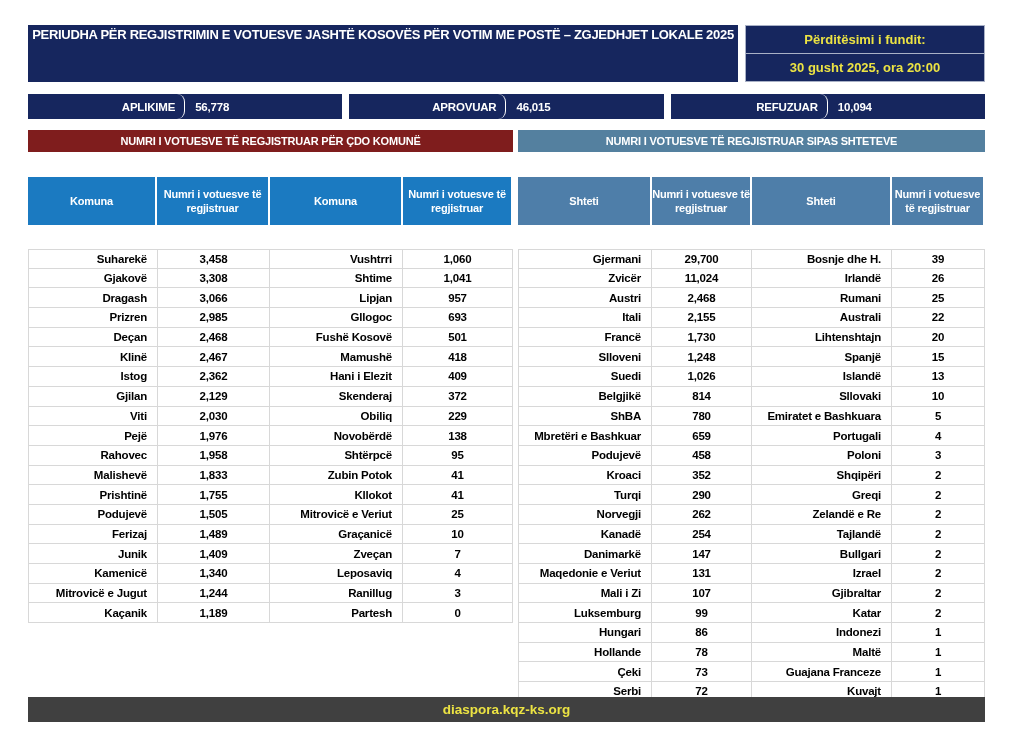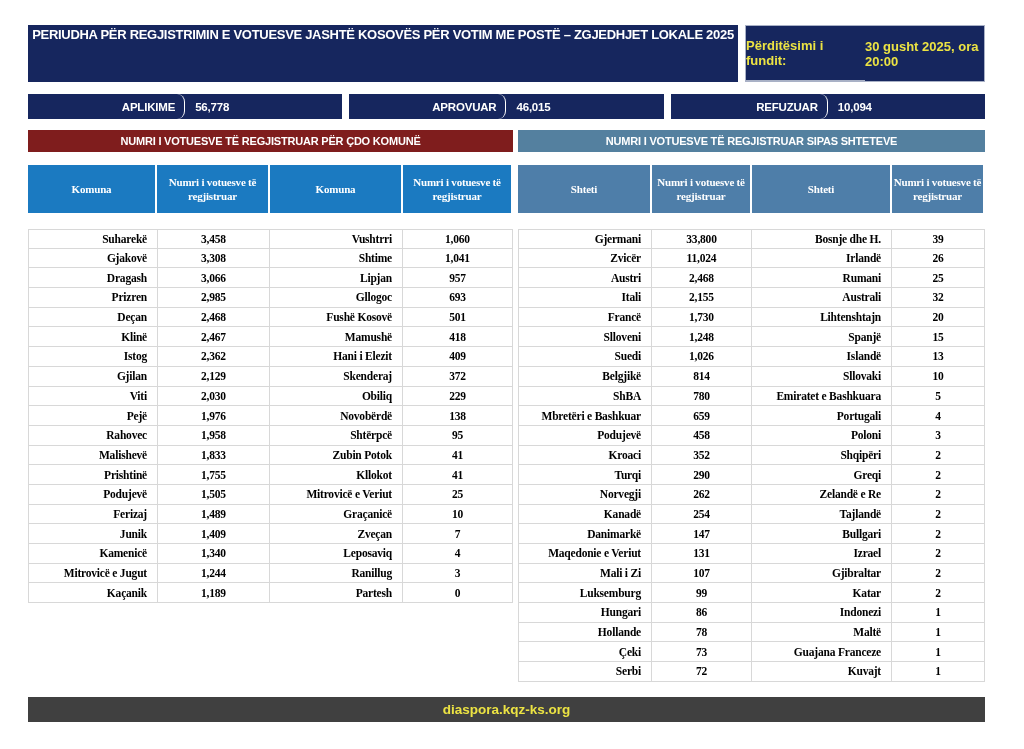--- a/index.html
+++ b/index.html
@@ -5,56 +5,56 @@
   * { margin:0; padding:0; box-sizing:border-box; }
   html,body { background:#ffffff; }
   body { font-family:"Liberation Sans", sans-serif; }
   .page { position:relative; width:1024px; height:749px; background:#ffffff; overflow:hidden; }
 
   
   .header-row { position:absolute; left:28px; top:25px; width:957px; height:57px; display:flex; gap:7px; }
   .title-box { width:710px; background:#16265e; color:#ffffff; display:flex; flex-direction:row;
                justify-content:center; text-align:center; font-weight:bold; font-size:13px;
                line-height:1.6; letter-spacing:-0.3px; }
-  .update-box { flex:1; background:#16265e; border:1px solid #a9b1c6; display:flex; flex-direction:row; }
+  .update-box { flex:1; background:#16265e; border:1px solid #a9b1c6; display:flex; flex-direction:column; }
   .update-box .cell { flex:1; display:flex; align-items:center; justify-content:center;
                       color:#ece343; font-weight:bold; font-size:13px; }
   .update-box .cell.top { border-bottom:1px solid #a9b1c6; }
 
   
   .stats-row { position:absolute; left:28px; top:94px; width:957px; height:25px; display:flex; gap:7px; }
   .stat { flex:1; background:#16265e; display:flex; align-items:stretch; color:#ffffff;
           font-weight:bold; font-size:11.5px; }
   .stat .lbl { width:50%; display:flex; align-items:center; justify-content:flex-end;
                padding-right:9px; border-right:1px solid #ffffff; letter-spacing:-0.2px;border-radius:8px; }
   .stat .val { display:flex; align-items:center; padding-left:10px; letter-spacing:-0.2px; }
 
   
   .section-row { position:absolute; left:28px; top:130px; width:957px; height:22px; display:flex; gap:5px; }
   .section { display:flex; align-items:center; justify-content:center; color:#ffffff;
              font-weight:bold; font-size:11px; letter-spacing:-0.2px; }
   .section.muni { width:485px; background:#7f1d1d; }
   .section.states { flex:1; background:#54809f; }
 
   
-  .tables-row { position:absolute; left:28px; top:165px; width:957px; display:flex; align-items:flex-start;font-family:Liberation Serif, serif; }
+  .tables-row { position:absolute; left:28px; top:177px; width:957px; display:flex; align-items:flex-start; }
   .subtable { display:flex; flex-direction:column; }
   .t1 { width:242px; } .t2 { width:243px; } .t3 { width:234px; } .t4 { width:233px; }
   .half-gap { width:5px; }
   .thead { display:flex; height:48px; }
   .th { display:flex; align-items:center; justify-content:center; text-align:center;
         color:#ffffff; font-weight:bold; font-size:11px; line-height:1.3;
         border-right:2px solid #ffffff; letter-spacing:-0.2px; }
   .blue  .th { background:#1b7ac1; }
   .steel .th { background:#4e7ea9; }
   .t1 .th.name { width:129px; } .t1 .th.num { width:113px; }
   .t2 .th.name { width:133px; } .t2 .th.num { width:110px; }
   .t3 .th.name { width:134px; } .t3 .th.num { width:100px; }
   .t4 .th.name { width:140px; } .t4 .th.num { width:93px; }
-  .tbody { margin-top:16px; }
+  .tbody { margin-top:24px; }
   .t1 .tbody, .t3 .tbody { border-left:1px solid #d8d8d8; }
   .trow { display:flex; height:19.7px; border-bottom:1px solid #d8d8d8; }
   .tbody .trow:first-child { border-top:1px solid #d8d8d8; }
   .td { display:flex; align-items:center; font-weight:bold; font-size:11.5px; color:#000;
         border-right:1px solid #d8d8d8; letter-spacing:-0.2px; }
   .td.name { justify-content:flex-end; padding-right:10px; }
   .td.num { justify-content:center; }
   .t1 .td.name { width:129px; } .t1 .td.num { width:112px; }
   .t2 .td.name { width:133px; } .t2 .td.num { width:110px; }
   .t3 .td.name { width:133px; } .t3 .td.num { width:100px; }
@@ -275,21 +275,21 @@
     <div class="half-gap"></div>
 
     <div class="subtable t3 steel">
       <div class="thead">
         <div class="th name">Shteti</div>
         <div class="th num">Numri i votuesve të regjistruar</div>
       </div>
       <div class="tbody">
           <div class="trow">
             <div class="td name">Gjermani</div>
-            <div class="td num">33,800</div>
+            <div class="td num">29,700</div>
           </div>
           <div class="trow">
             <div class="td name">Zvicër</div>
             <div class="td num">11,024</div>
           </div>
           <div class="trow">
             <div class="td name">Austri</div>
             <div class="td num">2,468</div>
           </div>
           <div class="trow">
@@ -388,21 +388,21 @@
           <div class="trow">
             <div class="td name">Irlandë</div>
             <div class="td num">26</div>
           </div>
           <div class="trow">
             <div class="td name">Rumani</div>
             <div class="td num">25</div>
           </div>
           <div class="trow">
             <div class="td name">Australi</div>
-            <div class="td num">32</div>
+            <div class="td num">22</div>
           </div>
           <div class="trow">
             <div class="td name">Lihtenshtajn</div>
             <div class="td num">20</div>
           </div>
           <div class="trow">
             <div class="td name">Spanjë</div>
             <div class="td num">15</div>
           </div>
           <div class="trow">

